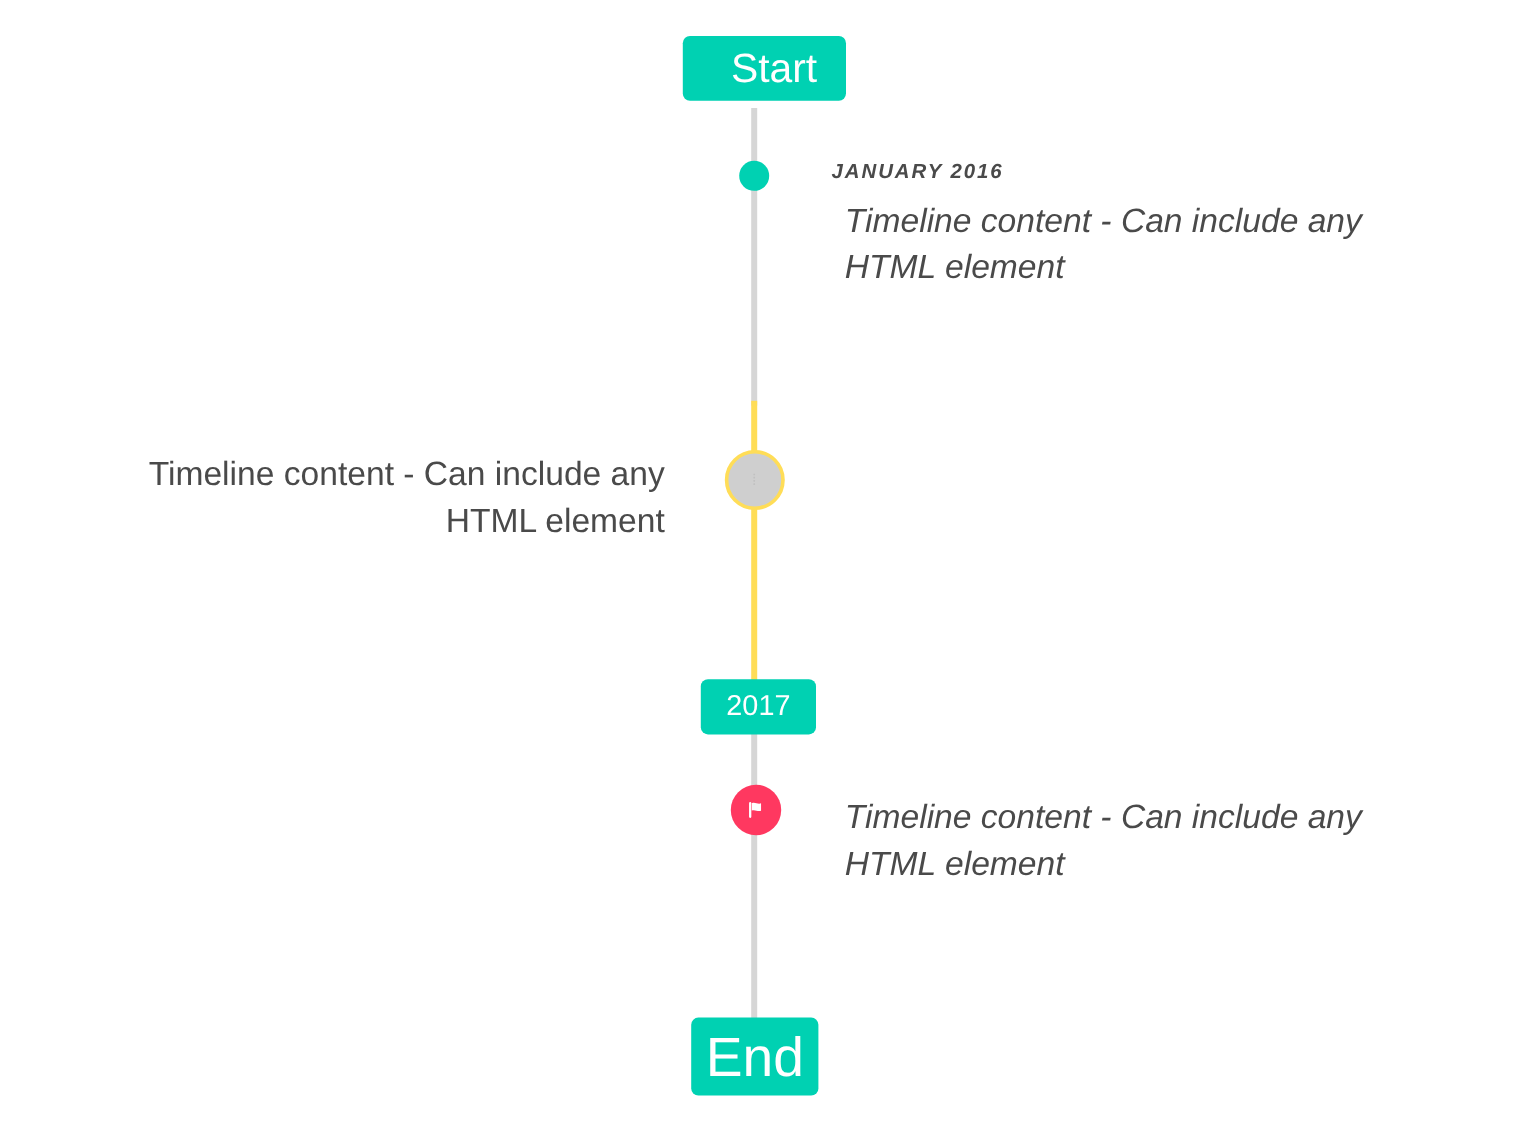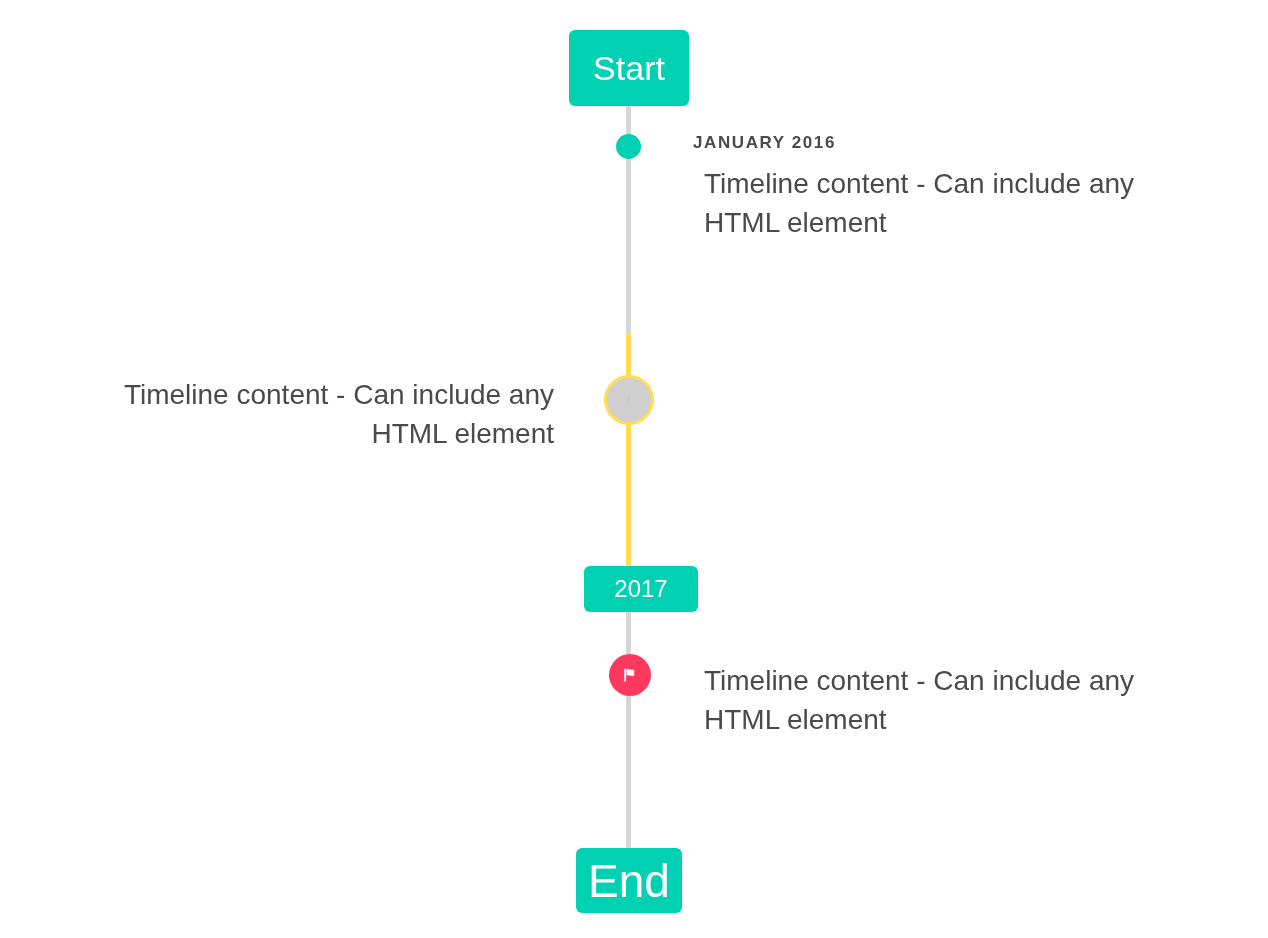--- a/index.html
+++ b/index.html
@@ -37,31 +37,32 @@
     color: #ffffff;
     border-radius: 6px;
     display: flex;
     align-items: center;
     justify-content: center;
     font-weight: 400;
     white-space: nowrap;
   }
   .badge-start {
     left: 569px; top: 30px;
-    width: 120px; height: 76px;
+    width: 120px; height: 54px;
     font-size: 34px;
+    padding-left: 16px;
   }
   .badge-end {
     left: 576px; top: 848px;
     width: 106px; height: 65px;
     font-size: 46px;
   }
   .badge-mid {
     left: 584px; top: 566px;
-    width: 114px; height: 46px;
+    width: 96px; height: 46px;
     font-size: 24px;
   }
 
   
   .marker {
     position: absolute;
     border-radius: 50%;
     box-sizing: border-box;
     display: flex;
     align-items: center;
@@ -91,21 +92,21 @@
     width: 42px; height: 42px;
     background: #ff3860;
   }
   .marker-circle-mar svg { display: block; }
 
   
   .content {
     position: absolute;
     width: 525px;
   }
-  .content-right { left: 693px; text-align: left; }
+  .content-right { left: 693px; text-align: left; font-style: italic; }
   .content-left  { left: 40px;  text-align: right; }
 
   .content .heading {
     font-size: 17px;
     font-weight: bold;
     letter-spacing: 1.6px;
     color: #4a4a4a;
     margin: 0 0 12px 0;
     line-height: 1.2;
   }

